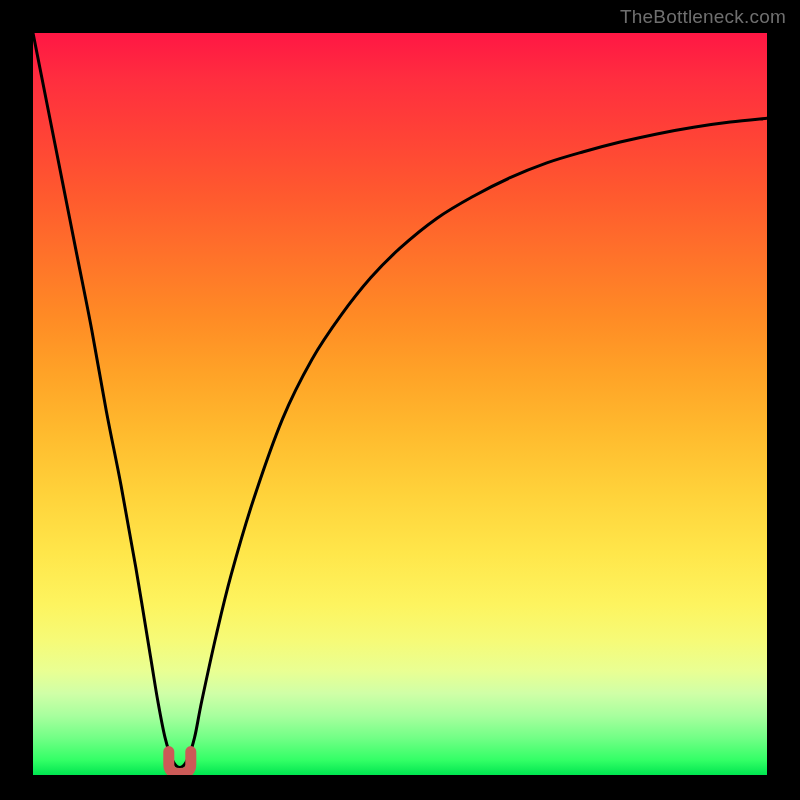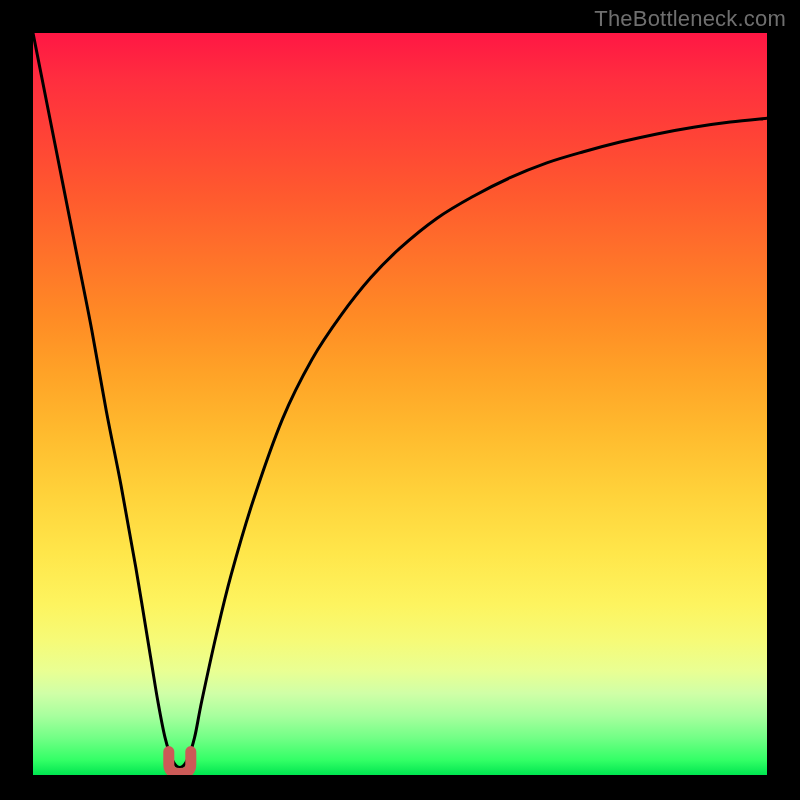--- a/index.html
+++ b/index.html
@@ -52,21 +52,21 @@
     left: 0;
     top: 0;
     width: 734px;
     height: 742px;
   }
   .watermark {
     position: absolute;
     top: 6px;
     right: 14px;
     color: #6f6f6f;
-    font-size: 22px;
+    font-size: 19px;
     font-weight: 500;
     letter-spacing: 0.2px;
     user-select: none;
   }
 </style>
 </head>
 <body>
 
 <div class="frame">
 

